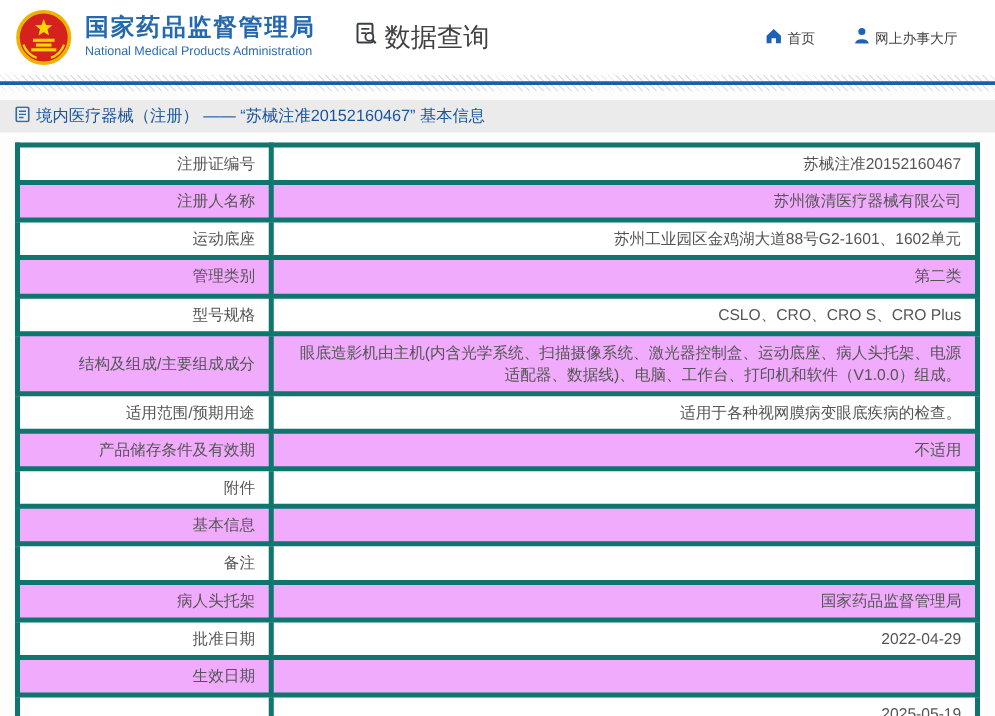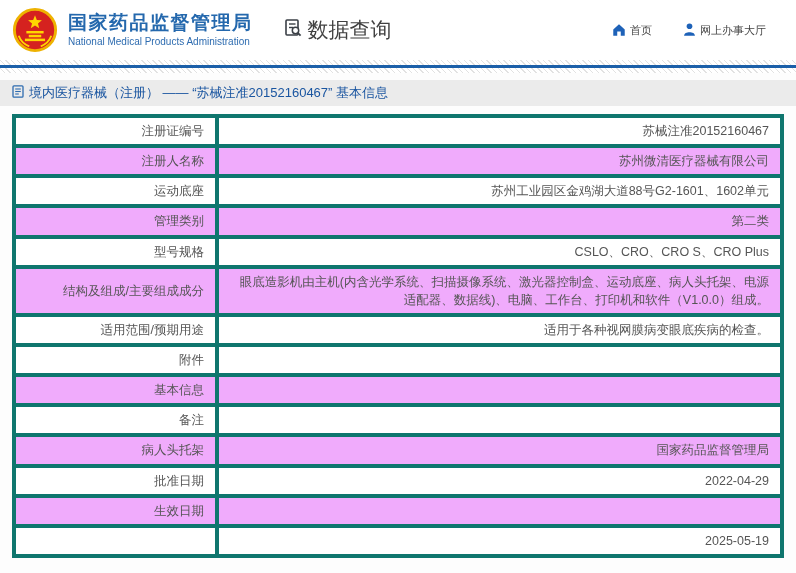--- a/index.html
+++ b/index.html
@@ -131,20 +131,24 @@
           <td class="value-cell">CSLO、CRO、CRO S、CRO Plus</td>
         </tr>
         <tr class="alt">
           <td class="label-cell"><span>结构及组成/主要组成成分</span></td>
           <td class="value-cell">眼底造影机由主机(内含光学系统、扫描摄像系统、激光器控制盒、运动底座、病人头托架、电源适配器、数据线)、电脑、工作台、打印机和软件（V1.0.0）组成。</td>
         </tr>
         <tr>
           <td class="label-cell"><span>适用范围/预期用途</span></td>
           <td class="value-cell">适用于各种视网膜病变眼底疾病的检查。</td>
         </tr>
+        <tr class="alt">
+          <td class="label-cell"><span>产品储存条件及有效期</span></td>
+          <td class="value-cell">不适用</td>
+        </tr>
         <tr>
           <td class="label-cell"><span>附件</span></td>
           <td class="value-cell"></td>
         </tr>
         <tr class="alt">
           <td class="label-cell"><span>基本信息</span></td>
           <td class="value-cell"></td>
         </tr>
         <tr>
           <td class="label-cell"><span>备注</span></td>

